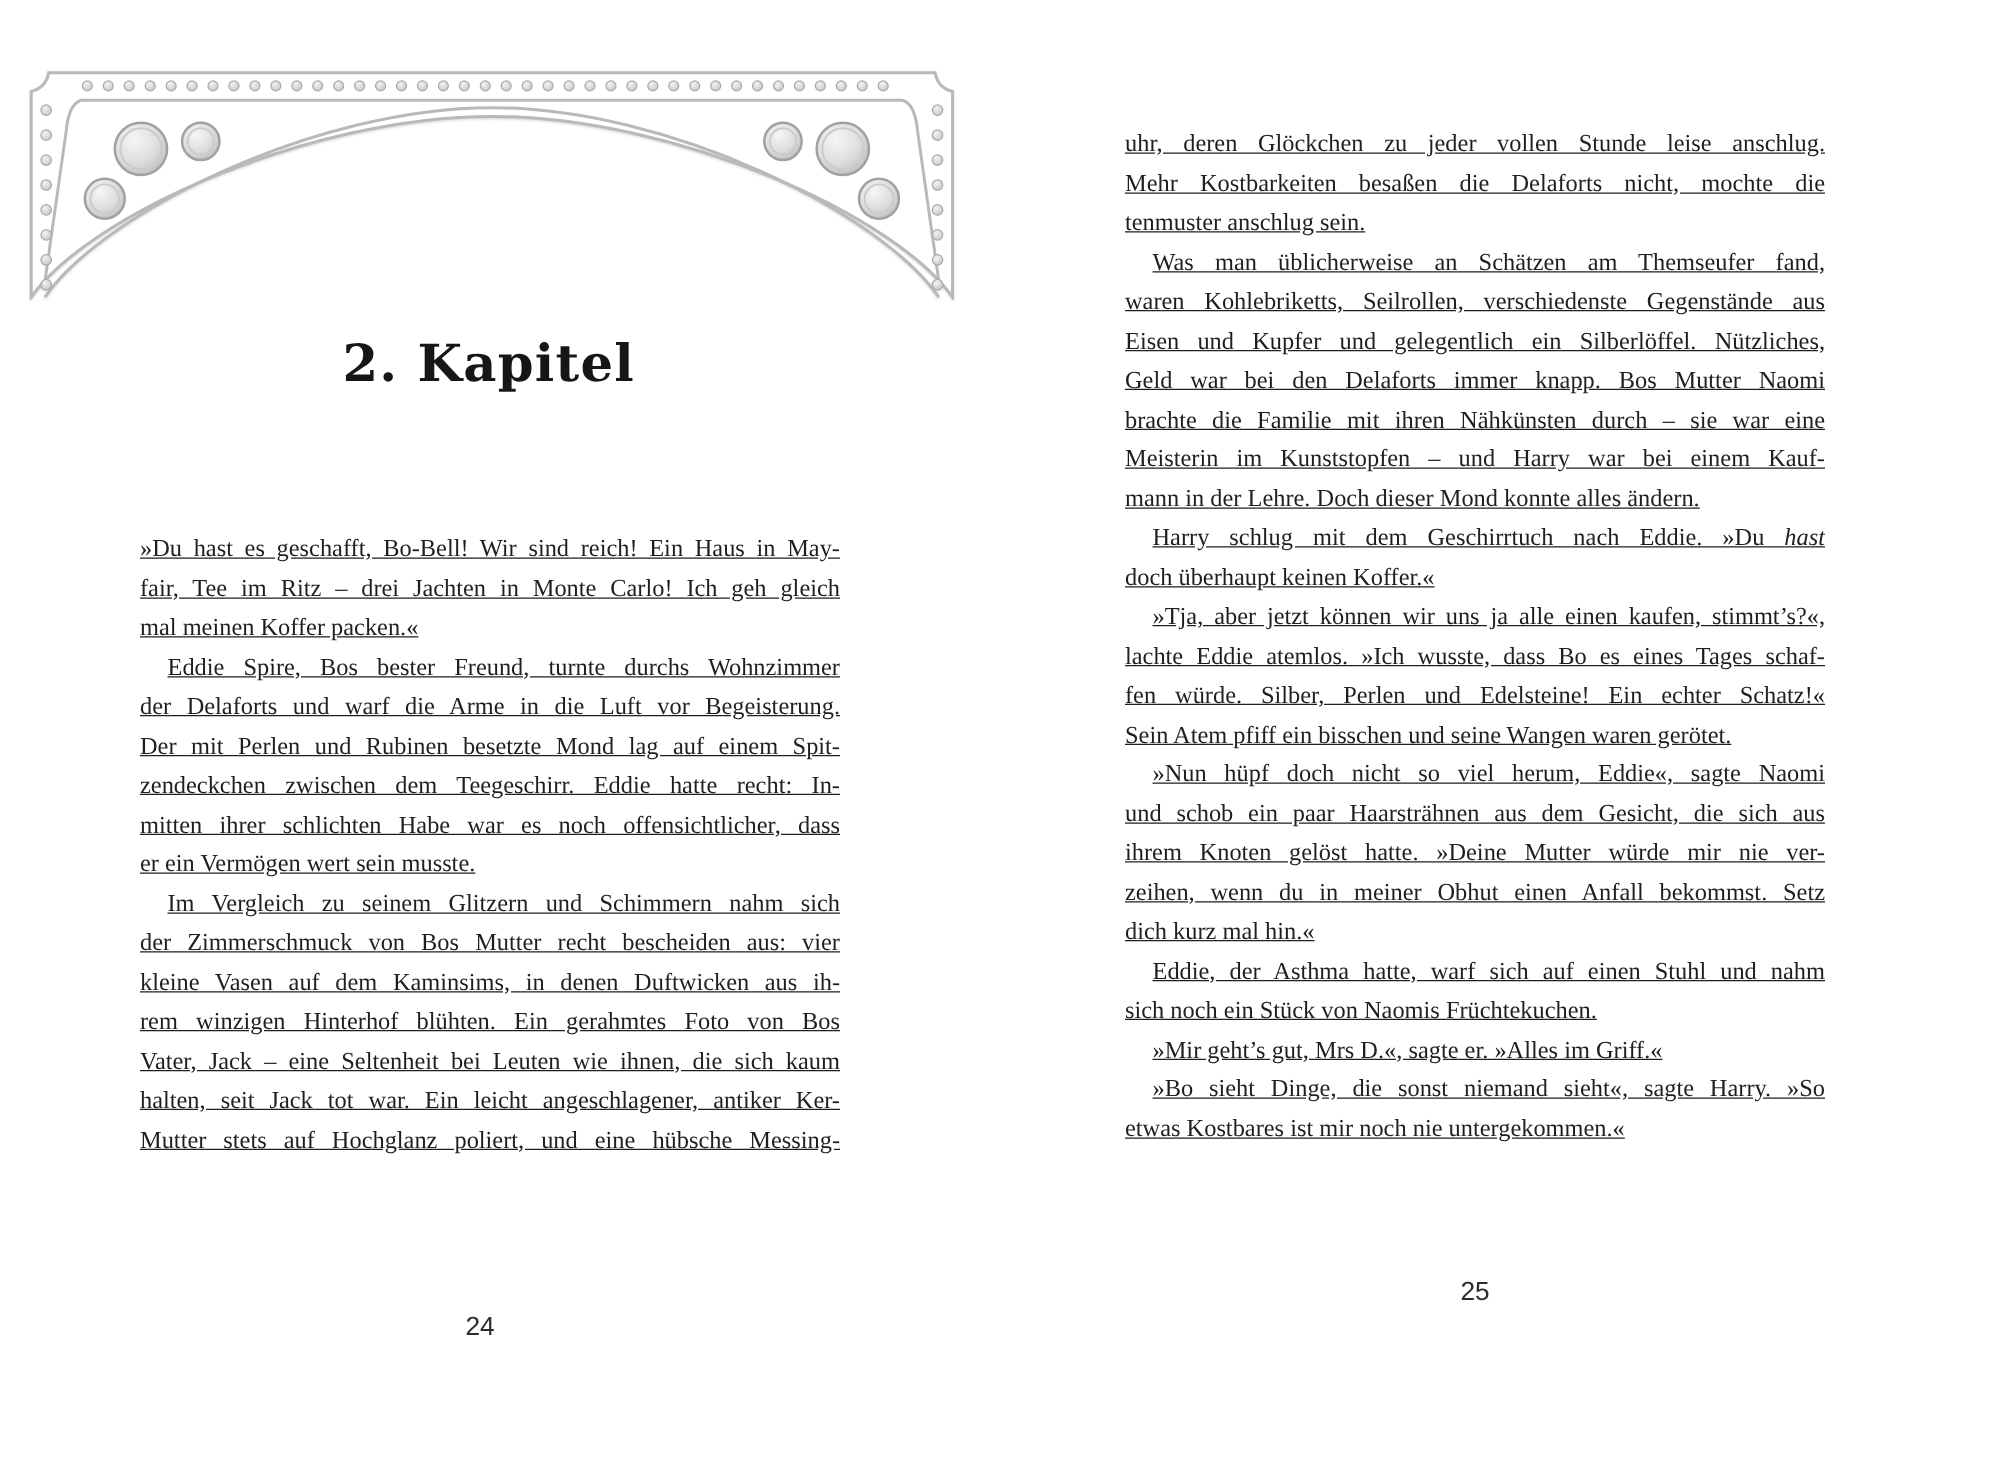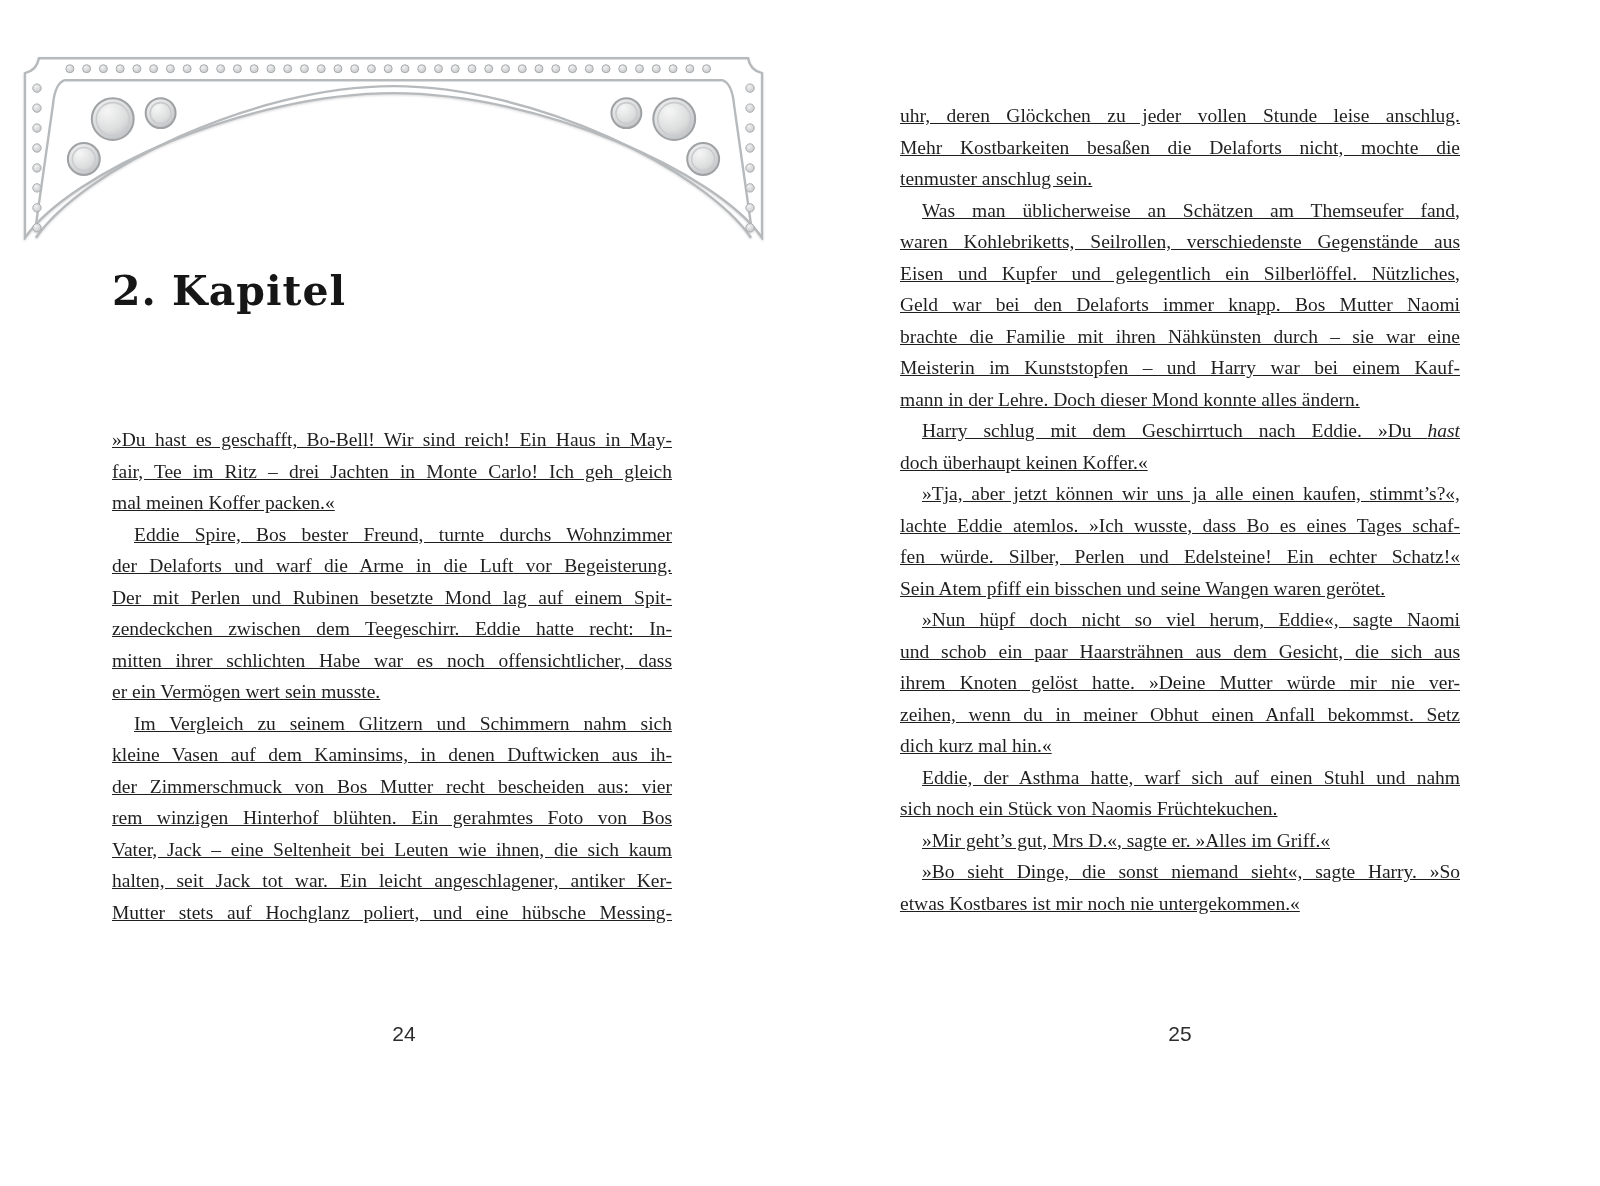--- a/index.html
+++ b/index.html
@@ -23,21 +23,21 @@
   .ornament path { fill: none; stroke: #b7babc; stroke-width: 2.4; }
   .ornament path.silhouette { fill: #ffffff; }
   .ornament .rivets circle { fill: url(#dotGrad); stroke: #a8abad; stroke-width: 1; }
   .ornament .boss { fill: url(#bossGrad); stroke: #9fa2a4; stroke-width: 2; }
   .ornament .boss-inner { fill: none; stroke: #c9ccce; stroke-width: 1.6; }
 
   
   .chapter-heading {
     position: absolute;
     left: 112px; top: 240px; width: 558px;
-    text-align: left;
+    text-align: center;
     font-family: "DejaVu Serif", serif;
     font-weight: 700;
     font-size: 41px;
     letter-spacing: 1px;
     color: #161616;
   }
 
   
   .page-text {
     position: absolute;
@@ -65,21 +65,21 @@
   
   .page-number {
     position: absolute;
     top: 1022px;
     width: 560px;
     text-align: center;
     font-family: "Liberation Sans", sans-serif;
     font-size: 21px;
     color: #2c2c2c;
   }
-  .page-number.left  { left: 124px; }
+  .page-number.left  { left: 104px; margin-top: 28px; }
   .page-number.right { left: 900px; }
 </style>
 </head>
 <body>
 
 <div class="spread">
 
   <div class="ornament">
     <svg viewBox="0 0 745 185" xmlns="http://www.w3.org/2000/svg" id="orn">
       <defs>
@@ -180,22 +180,22 @@
       <div class="line"><span>»Du hast es geschafft, Bo-Bell! Wir sind reich! Ein Haus in May-</span></div>
       <div class="line"><span>fair, Tee im Ritz – drei Jachten in Monte Carlo! Ich geh gleich</span></div>
       <div class="line par-end"><span>mal meinen Koffer packen.«</span></div>
       <div class="line indent"><span>Eddie Spire, Bos bester Freund, turnte durchs Wohnzimmer</span></div>
       <div class="line"><span>der Delaforts und warf die Arme in die Luft vor Begeisterung.</span></div>
       <div class="line"><span>Der mit Perlen und Rubinen besetzte Mond lag auf einem Spit-</span></div>
       <div class="line"><span>zendeckchen zwischen dem Teegeschirr. Eddie hatte recht: In-</span></div>
       <div class="line"><span>mitten ihrer schlichten Habe war es noch offensichtlicher, dass</span></div>
       <div class="line par-end"><span>er ein Vermögen wert sein musste.</span></div>
       <div class="line indent"><span>Im Vergleich zu seinem Glitzern und Schimmern nahm sich</span></div>
+      <div class="line"><span>der Zimmerschmuck von Bos Mutter recht bescheiden aus: vier</span></div>
       <div class="line"><span>kleine Vasen auf dem Kaminsims, in denen Duftwicken aus ih-</span></div>
-      <div class="line"><span>der Zimmerschmuck von Bos Mutter recht bescheiden aus: vier</span></div>
       <div class="line"><span>rem winzigen Hinterhof blühten. Ein gerahmtes Foto von Bos</span></div>
       <div class="line"><span>Vater, Jack – eine Seltenheit bei Leuten wie ihnen, die sich kaum</span></div>
       <div class="line"><span>halten, seit Jack tot war. Ein leicht angeschlagener, antiker Ker-</span></div>
       <div class="line"><span>Mutter stets auf Hochglanz poliert, und eine hübsche Messing-</span></div>
     </div>
 
   <div class="page-text right" id="right-lines">
       <div class="line"><span>uhr, deren Glöckchen zu jeder vollen Stunde leise anschlug.</span></div>
       <div class="line"><span>Mehr Kostbarkeiten besaßen die Delaforts nicht, mochte die</span></div>
       <div class="line par-end"><span>tenmuster anschlug sein.</span></div>

